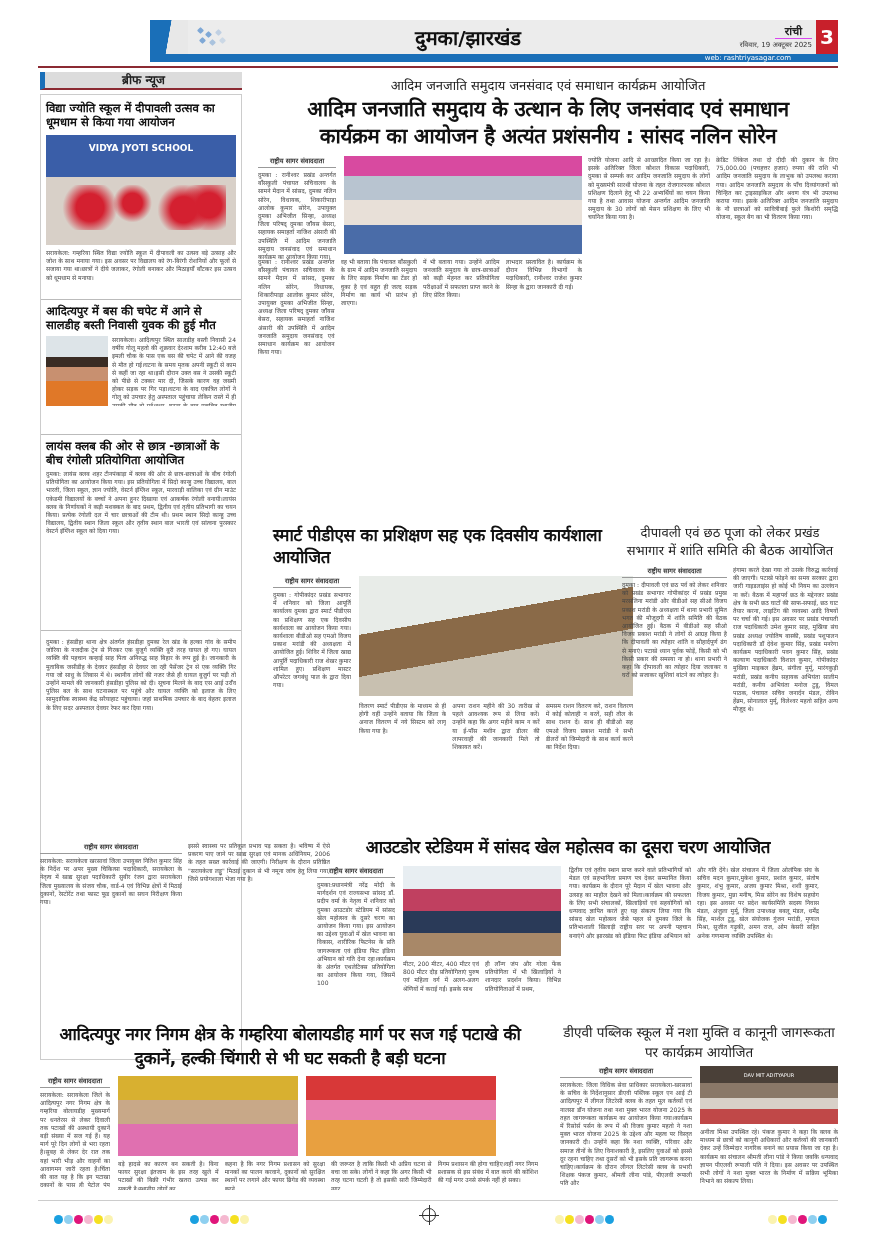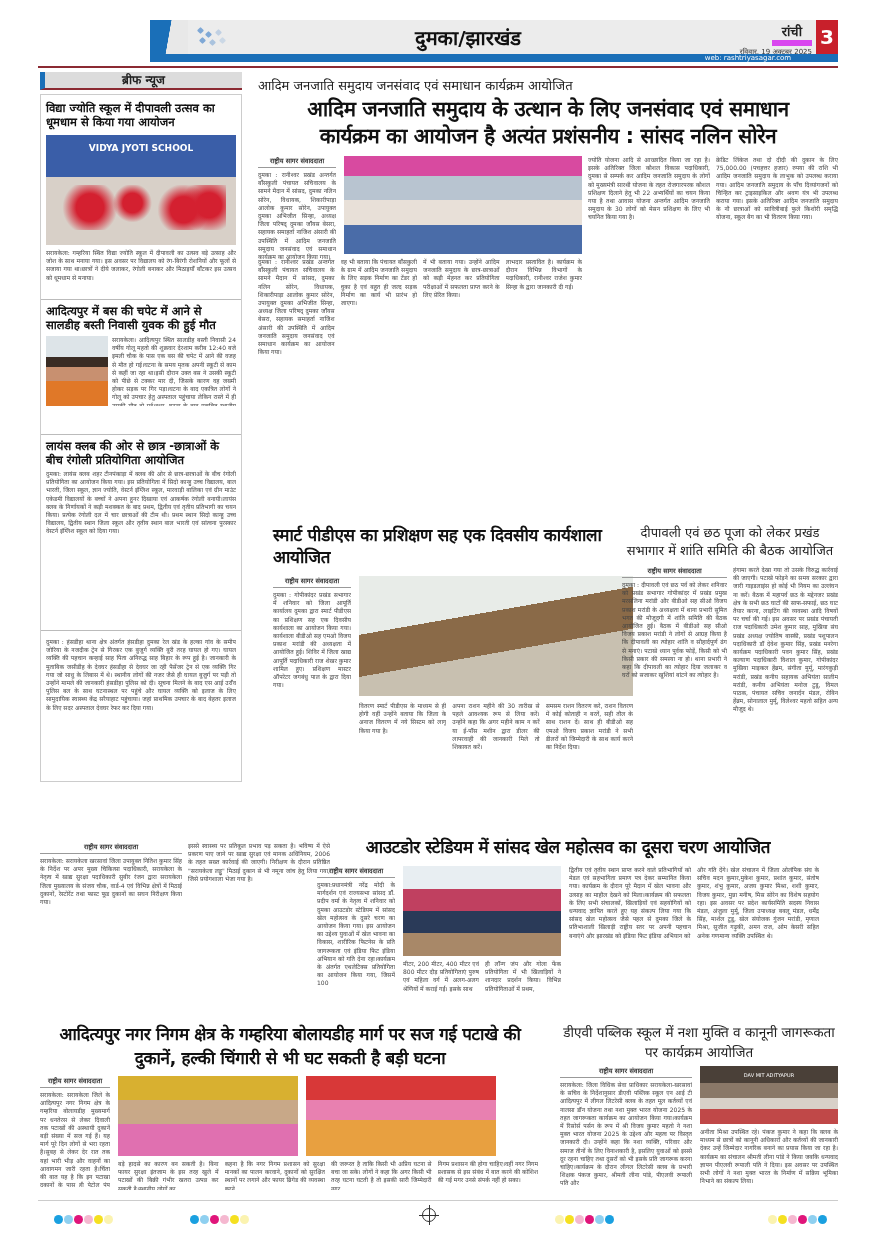--- a/index.html
+++ b/index.html
@@ -7,35 +7,35 @@
 body{position:relative;font-family:"DejaVu Sans",sans-serif;color:#222}
 .abs{position:absolute}
 
 .hdr{left:38px;top:20px;width:800px;height:42px}
 .hdr-logo{left:0;top:0;width:120px;height:42px;background:#1a6fb8;color:#fff;font-size:18px;font-weight:bold;display:flex;align-items:center;justify-content:center;font-family:"DejaVu Serif",serif}
 .hdr-slant{left:112px;top:0;width:40px;height:42px;background:linear-gradient(100deg,#1a6fb8 45%,#e8e8e8 46%)}
 .hdr-mid{left:150px;top:0;width:560px;height:34px;background:#ececec;display:flex;align-items:center;justify-content:center;font-size:20px;font-weight:bold;color:#111}
 .hdr-dots{left:160px;top:6px;width:40px;height:24px}
 .hdr-dots span{position:absolute;width:5px;height:5px;border-radius:1px;background:#7fa8d6;transform:rotate(45deg)}
 .hdr-right{left:650px;top:0;width:130px;height:34px;background:#ececec;text-align:right;padding-right:6px}
-.hdr-city{font-size:13px;font-weight:bold;margin-top:2px;border-bottom:6px solid #d946ef;display:inline-block;padding:0 10px}
+.hdr-city{font-size:11px;font-weight:bold;margin-top:2px;border-bottom:1px solid #d946ef;display:inline-block;padding:0 10px}
 .hdr-date{font-size:7px;color:#333;margin-top:1px}
 .hdr-pg{left:778px;top:0;width:22px;height:34px;background:#c8202b;color:#fff;font-size:20px;font-weight:bold;display:flex;align-items:center;justify-content:center}
 .hdr-bar{left:112px;top:34px;width:688px;height:8px;background:#1a6fb8}
 .hdr-web{left:640px;top:33px;width:140px;height:10px;font-size:7px;color:#fff;text-align:center;line-height:10px}
 .rule{left:38px;top:66px;width:800px;height:2px;background:#8b2a33}
 
 .lcol{left:40px;top:72px;width:218px;height:1100px}
 .brief{left:0;top:0;width:202px;height:18px;background:#dcdcdc;border-left:5px solid #1a6fb8;border-bottom:2px solid #8b2a33;font-size:12px;font-weight:bold;text-align:center;line-height:17px}
-.lbox{left:0;top:22px;width:202px;height:688px;border:1px solid #ccc}
+.lbox{left:0;top:22px;width:202px;height:966px;border:1px solid #ccc}
 .h-l{font-size:11.5px;font-weight:bold;line-height:14px;color:#111}
 .body-t{font-size:6px;line-height:8.2px;color:#444;text-align:justify}
 .sep{height:1px;background:#bbb}
 
-.kicker{font-size:13px;text-align:left;color:#222}
+.kicker{font-size:13px;text-align:center;color:#222}
 .h-big{font-weight:bold;color:#111;text-align:center;letter-spacing:-.3px}
 .byline{font-size:6.5px;font-weight:bold;text-align:center;border-bottom:1px solid #999;padding-bottom:2px;color:#333}
 .footer-dots span{display:inline-block;width:9px;height:9px;border-radius:50%;margin-right:1px}
 .reg{left:422px;top:1208px;width:14px;height:14px;border:1px solid #333;border-radius:50%}
 .reg:before{content:"";position:absolute;left:-4px;top:6px;width:20px;height:1px;background:#333}
 .reg:after{content:"";position:absolute;left:6px;top:-4px;width:1px;height:20px;background:#333}
 </style>
 </head>
 <body>
 

